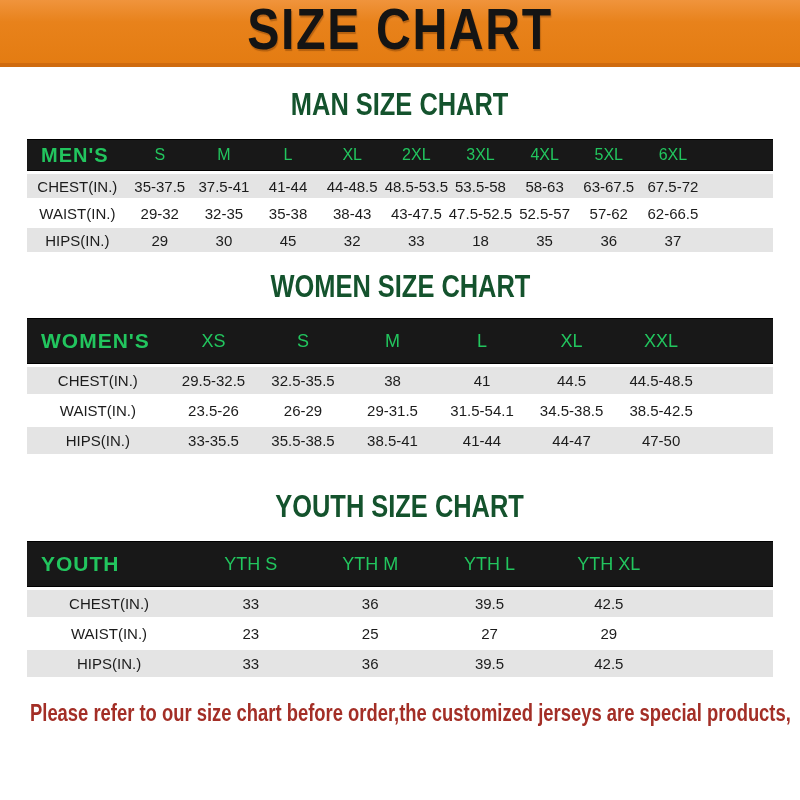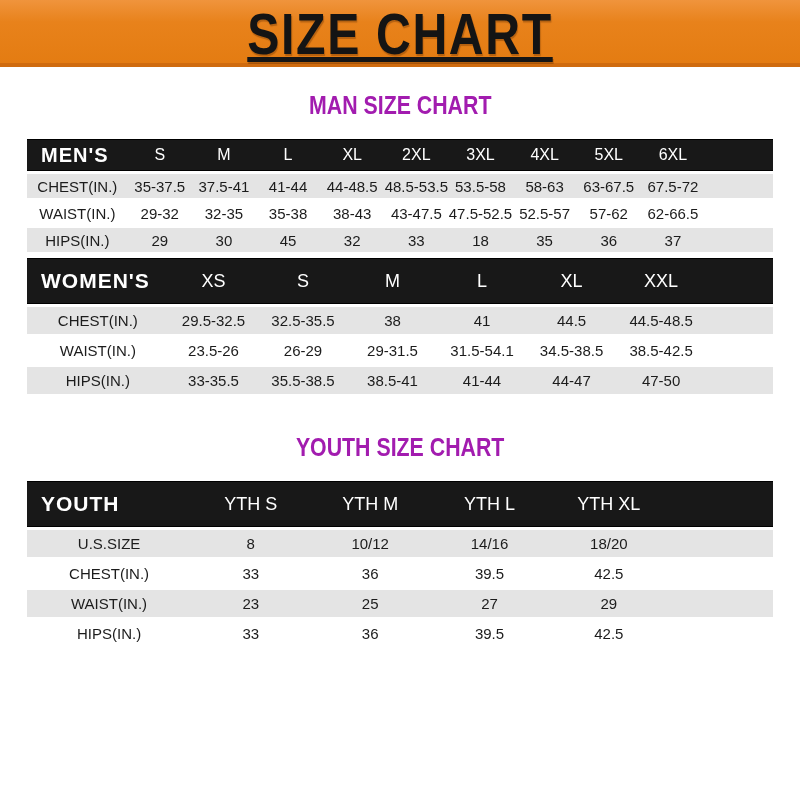--- a/index.html
+++ b/index.html
@@ -12,47 +12,47 @@
   html,body{margin:0;padding:0;}
   body{
     width:800px;height:800px;overflow:hidden;background:#ffffff;
     font-family:"Liberation Sans","DejaVu Sans",sans-serif;color:var(--ink);
   }
   
   .banner{
     height:63px;
     background:linear-gradient(180deg,#f0943c 0%,var(--orange) 35%,#e47c12 100%);
     border-bottom:4px solid #cf6b0e;
-    display:flex;align-items:flex-end;justify-content:center;text-decoration:underline;
+    display:flex;align-items:flex-start;justify-content:center;
   }
   .banner-title{
     display:inline-block;
     font-size:58px;font-weight:bold;letter-spacing:2px;line-height:1;
     color:#141414;text-shadow:1px 2px 1px rgba(90,40,0,.35);
     transform:scaleX(.83);transform-origin:center;
     white-space:nowrap;
   }
   
   .section-title{
-    text-align:center;font-weight:bold;color:#a21caf;
-    font-size:26px;line-height:34px;margin:0;
+    text-align:center;font-weight:bold;color:#14532d;
+    font-size:31px;line-height:34px;margin:0;
   }
   .section-title > span{
     display:inline-block;transform:scaleX(.82);transform-origin:center;white-space:nowrap;
   }
   #sec-men   .section-title{margin-top:21px;margin-bottom:14px;}
   #sec-women .section-title{margin-top:15px;margin-bottom:11px;}
   #sec-youth .section-title{margin-top:33px;margin-bottom:14px;}
   
   table.size-table{
     width:746px;margin:0 auto;table-layout:fixed;
     border-collapse:separate;border-spacing:0 3px;
   }
   table.size-table th{
-    background:var(--bar-black);color:#ffffff;font-weight:normal;
+    background:var(--bar-black);color:#22c55e;font-weight:normal;
     text-align:center;padding:0;border-top:1px solid #000;border-bottom:1px solid #000;
   }
   table.size-table th.lbl{
     font-weight:bold;letter-spacing:1px;text-align:left;padding-left:14px;
   }
   table.size-table td{
     text-align:center;padding:0;color:#1c1c1c;
   }
   table.size-table tbody tr:nth-child(odd) td{background:var(--row-gray);}
   table.size-table tbody tr:nth-child(even) td{background:#ffffff;}
@@ -152,20 +152,23 @@
             <td>35</td>
             <td>36</td>
             <td>37</td>
             <td></td>
           </tr>
         </tbody>
       </table>
   </section>
 
   <section id="sec-women">
+    <h2 class="section-title">
+      <span>WOMEN SIZE CHART</span>
+    </h2>
     <table class="size-table t-women">
         <colgroup>
           <col style="width: 19%;">
           <col style="width: 12%;">
           <col style="width: 12%;">
           <col style="width: 12%;">
           <col style="width: 12%;">
           <col style="width: 12%;">
           <col style="width: 12%;">
           <col style="width: auto;">
@@ -235,28 +238,20 @@
             <th class="lbl">YOUTH</th>
             <th>YTH S</th>
             <th>YTH M</th>
             <th>YTH L</th>
             <th>YTH XL</th>
             <th></th>
           </tr>
         </thead>
         <tbody>
           <tr>
-            <td>U.S.SIZE</td>
-            <td>8</td>
-            <td>10/12</td>
-            <td>14/16</td>
-            <td>18/20</td>
-            <td></td>
-          </tr>
-          <tr>
             <td>CHEST(IN.)</td>
             <td>33</td>
             <td>36</td>
             <td>39.5</td>
             <td>42.5</td>
             <td></td>
           </tr>
           <tr>
             <td>WAIST(IN.)</td>
             <td>23</td>
@@ -271,15 +266,16 @@
             <td>36</td>
             <td>39.5</td>
             <td>42.5</td>
             <td></td>
           </tr>
         </tbody>
       </table>
   </section>
 
   <footer class="footer-note">
+    <p><span>Please refer to our size chart before order,the customized jerseys are special products,</span></p>
   </footer>
 
 </div>
 
 </body></html>

